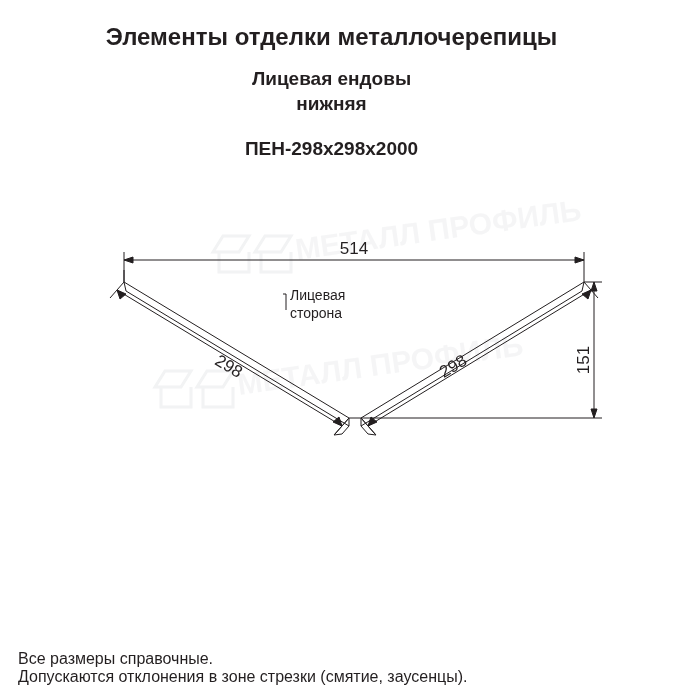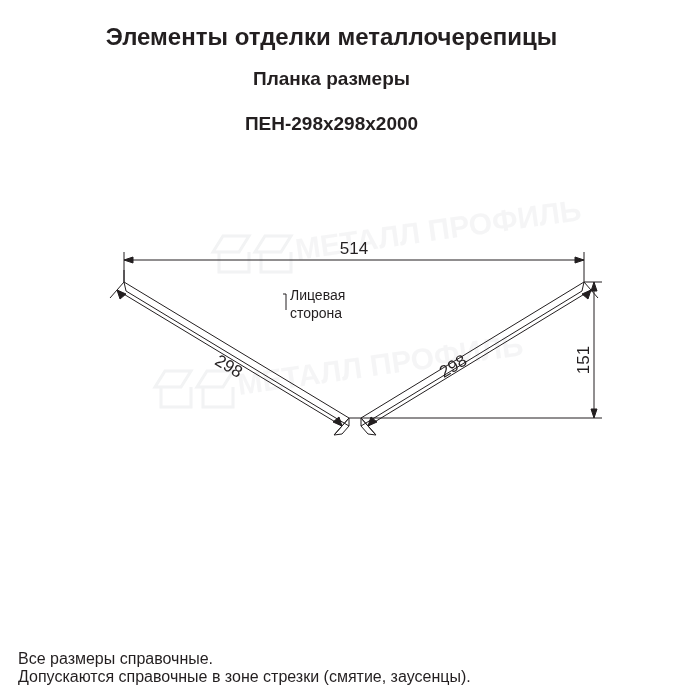--- a/index.html
+++ b/index.html
@@ -92,21 +92,22 @@
     fill: #231f20;
   }
 </style>
 </head>
 <body>
 
 <div class="page">
 
   <div class="title-block">
     <p class="main-title">Элементы отделки металлочерепицы</p>
-    <p class="sub-title">Планка размеры</p>
+    <p class="sub-title">Лицевая ендовы</p>
+    <p class="sub-title-2">нижняя</p>
     <p class="code-title">ПЕН-298х298х2000</p>
   </div>
 
   <div class="watermark-layer">
     <svg width="700" height="420" viewBox="0 0 700 420" xmlns="http://www.w3.org/2000/svg">
       <g opacity="0.13" fill="none" stroke="#9aa0a6" stroke-width="3">
 
         <g transform="translate(213,40)">
           <path d="M0,22 l10,-16 h26 l-10,16 z"></path>
           <path d="M6,22 v20 h30 v-20"></path>
@@ -192,16 +193,16 @@
           <path d="M282,104 l-3,0"></path>
         </g>
       </g>
       <text class="labeltext" x="286" y="110" stroke="none" fill="#231f20">Лицевая</text>
       <text class="labeltext" x="286" y="128" stroke="none" fill="#231f20">сторона</text>
     </svg>
   </div>
 
   <div class="footnotes">
     <div>Все размеры справочные.</div>
-    <div>Допускаются справочные в зоне стрезки (смятие, заусенцы).</div>
+    <div>Допускаются отклонения в зоне стрезки (смятие, заусенцы).</div>
   </div>
 
 </div>
 
 </body></html>

